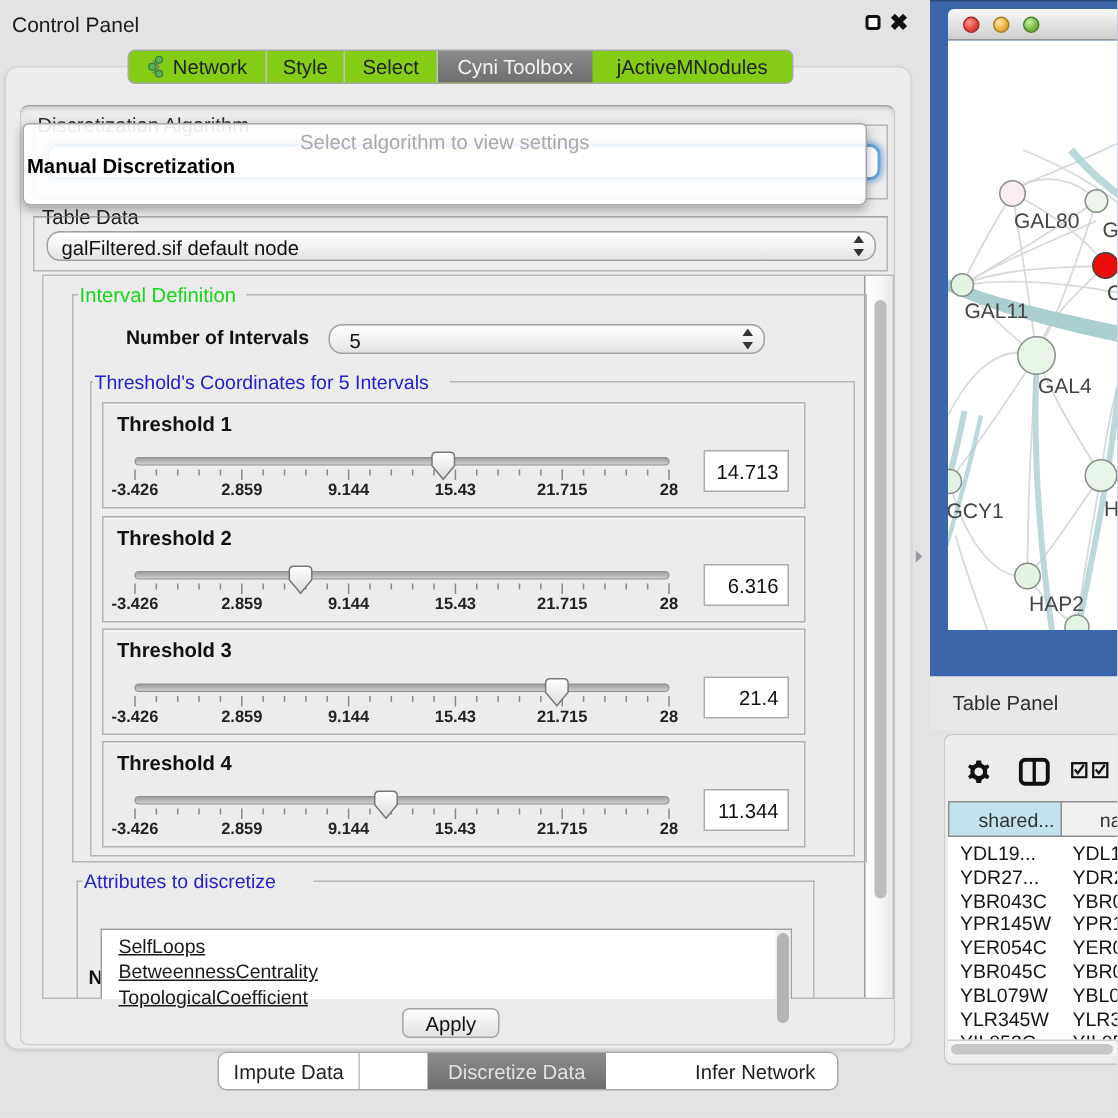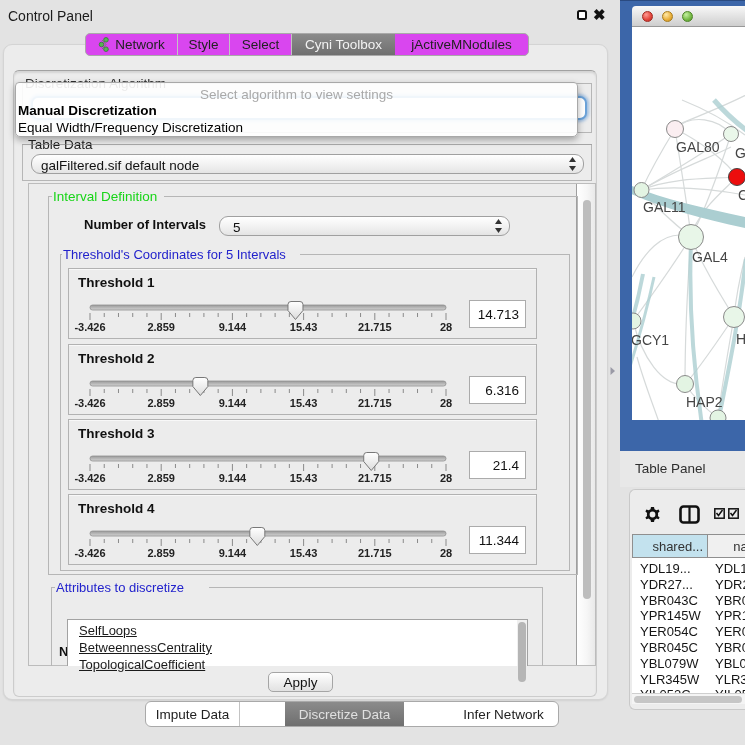--- a/index.html
+++ b/index.html
@@ -8,21 +8,21 @@
 .abs { position:absolute; }
 
 
 #cp-title { left:8px; top:8px; font-size:14px; color:#1c1c1c; }
 #ic-float { left:577px; top:10px; width:10px; height:10px; border:2px solid #111; border-radius:2.5px; background:#fff; }
 #ic-close { left:593px; top:6px; font-size:15px; font-weight:bold; color:#111; }
 
 #mainpanel { left:3px; top:44px; width:605px; height:656px; background:#ececec; border:1px solid #d4d4d4; border-radius:9px; box-shadow:0 1px 2px rgba(0,0,0,0.08); }
 
 
-#tabbar { left:85px; top:33px; height:23px; display:flex; background:#d946ef; border:1px solid #a9a9a9; border-radius:5px; font-size:13.5px; color:#222; overflow:hidden; }
+#tabbar { left:85px; top:33px; height:23px; display:flex; background:#84cc16; border:1px solid #a9a9a9; border-radius:5px; font-size:13.5px; color:#222; overflow:hidden; }
 #tabbar .t1{width:92px} #tabbar .t2{width:52px} #tabbar .t3{width:62px} #tabbar .t4{width:103px} #tabbar .t5{width:133px}
 #tabbar .tab { display:flex; align-items:center; justify-content:center; border-right:1px solid #c3c3c3; white-space:nowrap; }
 #tabbar .tab:last-child { border-right:none; }
 #tabbar .sel { background:linear-gradient(#8b8b8b,#6f6f6f); color:#f2f2f2; border-right:none; }
 
 #innerpanel { left:13px; top:70px; width:584px; height:627px; background:#ececec; border:1px solid #cccccc; border-top:1px solid #a2a2a2; border-radius:6px; box-shadow:inset 0 2px 2px rgba(0,0,0,0.10); }
 
 
 .groupbox { border:1px solid #b6b6b6; }
 #grp-disc { left:22px; top:83px; width:570px; height:50px; }
@@ -130,21 +130,20 @@
   <div class="tab t5">jActiveMNodules</div>
 </div>
 
 <div class="abs groupbox" id="grp-disc"></div>
 <div class="abs" id="lbl-disc">Discretization Algorithm</div>
 <div class="abs" id="combo-disc"></div>
 
 <div class="abs" id="popup">
   <div class="r1">Select algorithm to view settings</div>
   <div class="r2">Manual Discretization</div>
-  <div class="r3">Equal Width/Frequency Discretization</div>
 </div>
 
 <div class="abs groupbox" id="grp-td"></div>
 <div class="abs" id="lbl-td">Table Data</div>
 <div class="abs" style="left:22px; top:144px; width:570px; height:1px; background:rgba(150,150,150,0.55);"></div>
 <div class="abs combo" id="combo-table">
     <span class="txt">galFiltered.sif default node</span>
   <svg class="spin" viewBox="0 0 9 14">
       <path d="M4.5 0 L8 5 L1 5 Z" fill="#333"></path>
       <path d="M4.5 14 L8 9 L1 9 Z" fill="#333"></path>

